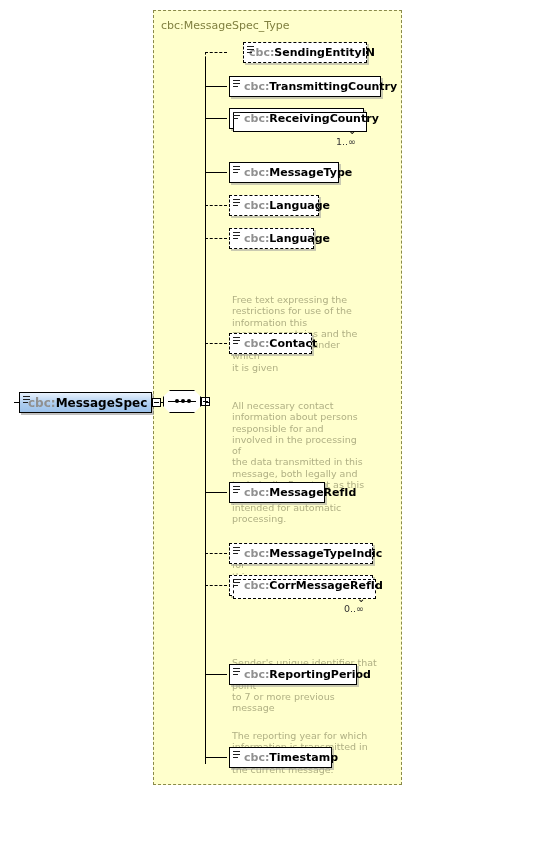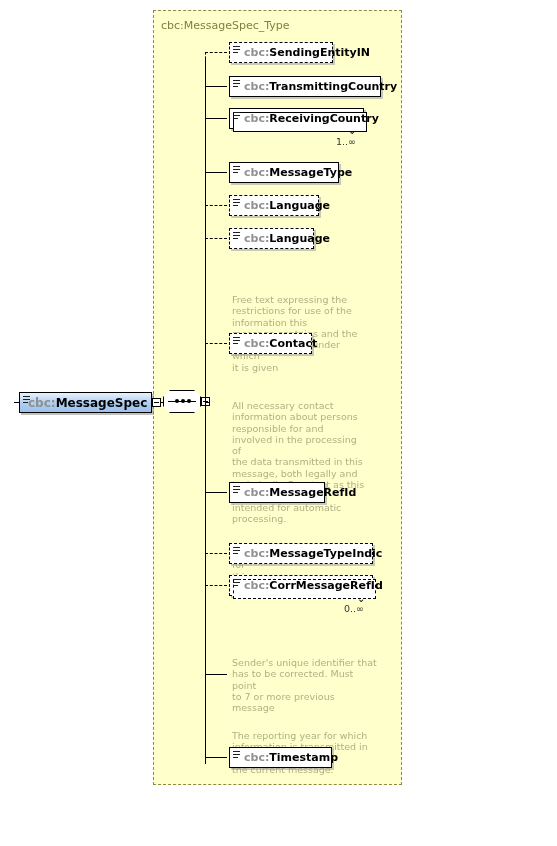--- a/index.html
+++ b/index.html
@@ -269,21 +269,21 @@
   <div class="hline" style="left:205px; top:492px; width:22px;"></div>
 
   <div class="hdash" style="left:205px; top:553px; width:22px;"></div>
 
   <div class="hdash" style="left:205px; top:585px; width:22px;"></div>
 
   <div class="hline" style="left:205px; top:674px; width:22px;"></div>
 
   <div class="hline" style="left:205px; top:757px; width:22px;"></div>
 
-  <div class="el opt" style="left:229px; top:42px; width:104px;">
+  <div class="el opt" style="left:243px; top:42px; width:124px;justify-content:center;">
     <span class="eicon">
         <i></i>
         <i></i>
         <i></i>
       </span>
     <span class="etext"><span class="pfx">cbc:</span><span class="nm">SendingEntityIN</span></span>
   </div>
 
   <div class="el req rep" style="left:229px; top:108px; width:135px;">
     <span class="eicon">
@@ -384,20 +384,28 @@
         <i></i>
       </span>
     <span class="etext"><span class="pfx">cbc:</span><span class="nm">CorrMessageRefId</span></span>
   </div>
   <div class="rep-arrow" style="left:357px; top:594px;">⌄</div>
   <div class="card" style="left:344px; top:603px;">0..∞</div>
   <div class="anno" style="left:232px; top:617px; width:145px;">Sender's unique identifier that
 has to be corrected.  Must point
 to 7 or more previous message</div>
 
+  <div class="el req" style="left:229px; top:664px; width:128px;">
+    <span class="eicon">
+        <i></i>
+        <i></i>
+        <i></i>
+      </span>
+    <span class="etext"><span class="pfx">cbc:</span><span class="nm">ReportingPeriod</span></span>
+  </div>
   <div class="anno" style="left:232px; top:690px;">The reporting year for which
 information is transmitted in
 documents of
 the current message.</div>
 
   <div class="el req" style="left:229px; top:747px; width:103px;">
     <span class="eicon">
         <i></i>
         <i></i>
         <i></i>

